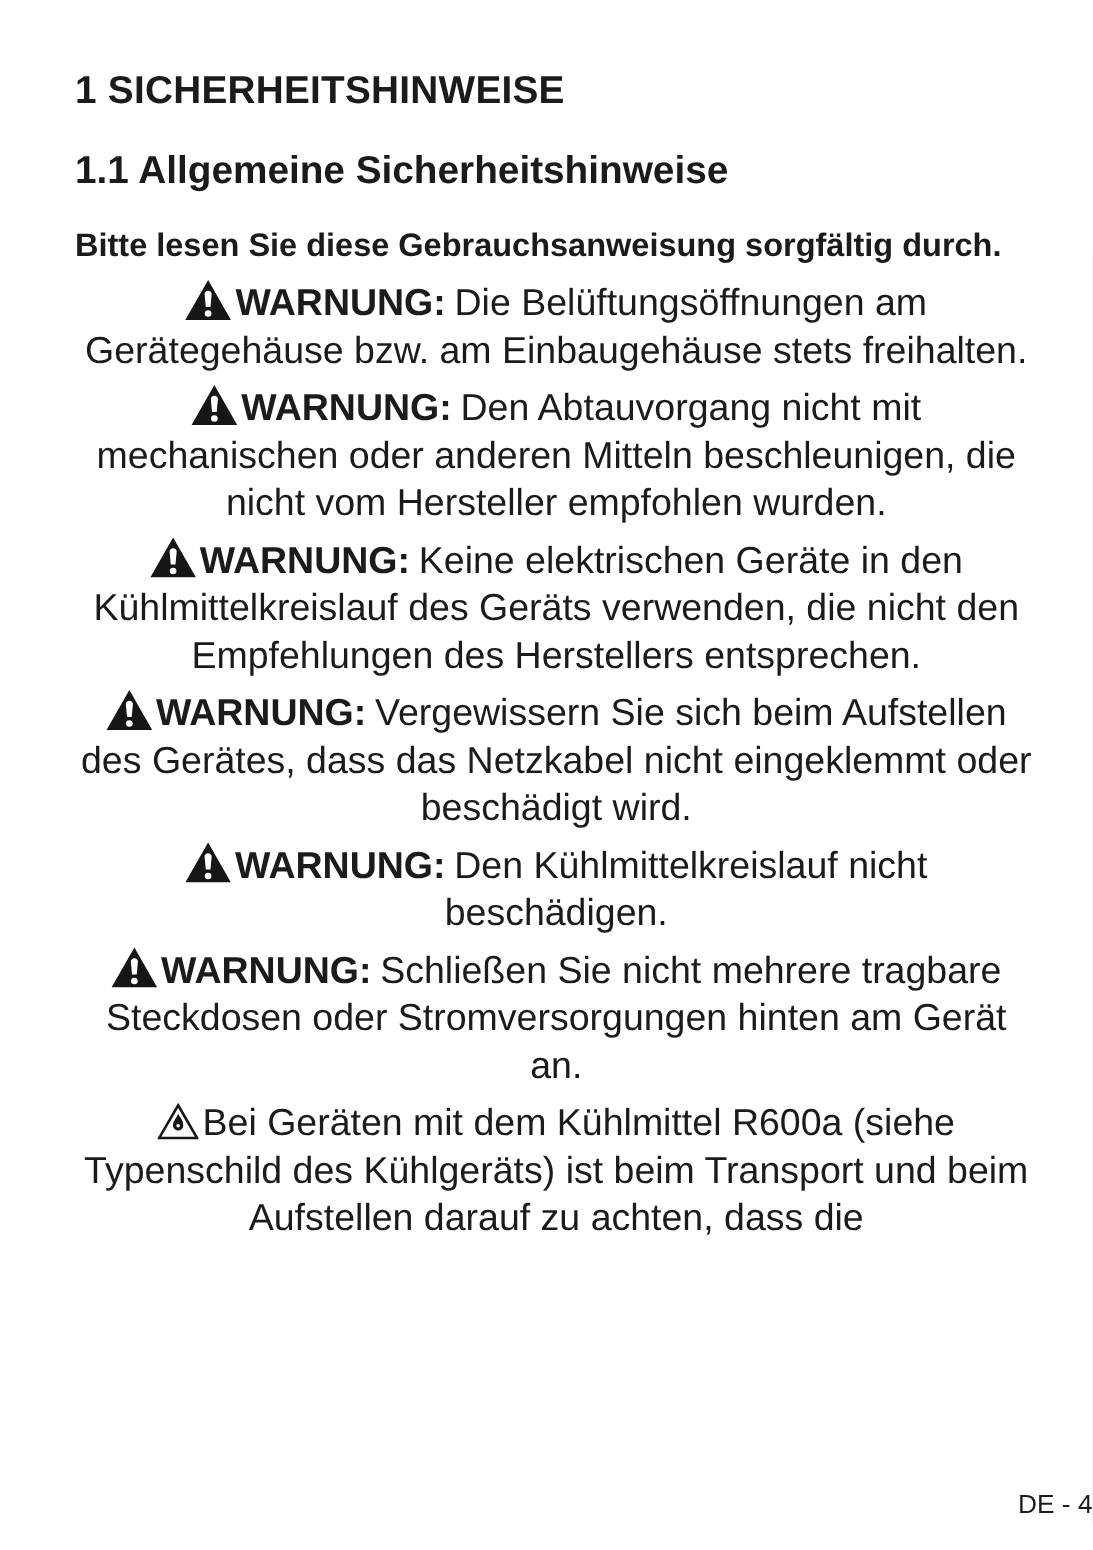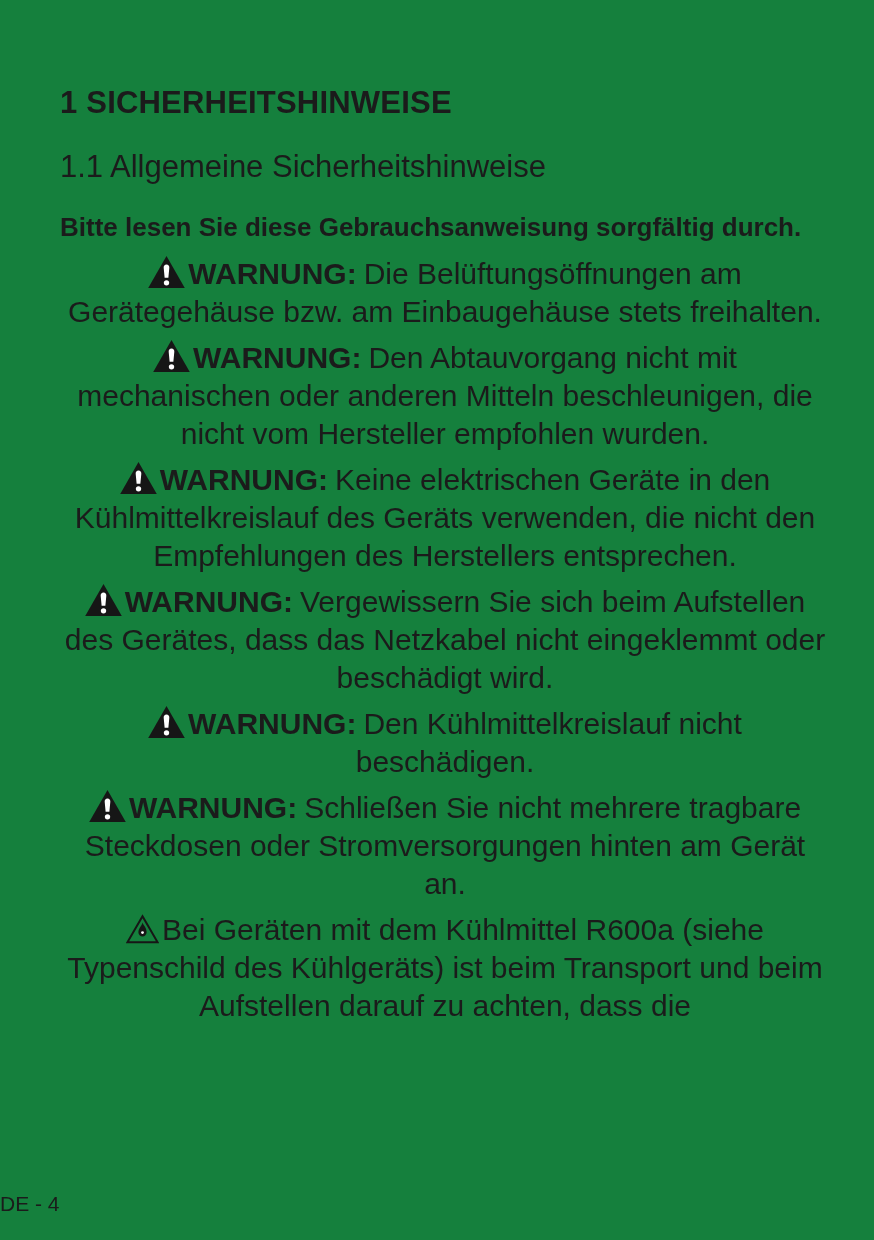--- a/index.html
+++ b/index.html
@@ -4,38 +4,38 @@
 <title>Sicherheitshinweise</title>
 <style>
   * { margin: 0; padding: 0; box-sizing: border-box; }
   html, body { background: #e8e8e8; }
   body { font-family: "Liberation Sans", "DejaVu Sans", sans-serif; }
 
   .page {
     position: relative;
     width: 874px;
     height: 1240px;
-    background: #15803d;
+    background: #ffffff;
     color: #1b1b1b;
     margin: 0 auto;
-    padding: 84px 44px 0 60px;
+    padding: 53px 44px 0 60px;
     overflow: hidden;
   }
 
   .section-heading {
     font-size: 31px;
     font-weight: bold;
     line-height: 38px;
     margin-bottom: 26px;
     letter-spacing: 0.2px;
   }
 
   .subsection-heading {
     font-size: 31px;
-    font-weight: normal;
+    font-weight: bold;
     line-height: 38px;
     margin-bottom: 22px;
   }
 
   .intro-paragraph {
     font-size: 26px;
     font-weight: bold;
     line-height: 38px;
     margin-bottom: 9px;
   }
@@ -57,21 +57,21 @@
     vertical-align: -4px;
     margin-right: 3px;
   }
   .icon svg { display: block; }
 
   .page-number {
     position: absolute;
     left: 0;
     right: 0;
     top: 1192px;
-    text-align: left;
+    text-align: right;
     font-size: 21px;
     color: #1b1b1b;
   }
 </style>
 </head>
 <body>
 
 <div class="page">
 
   <h1 class="section-heading">1 SICHERHEITSHINWEISE</h1>

